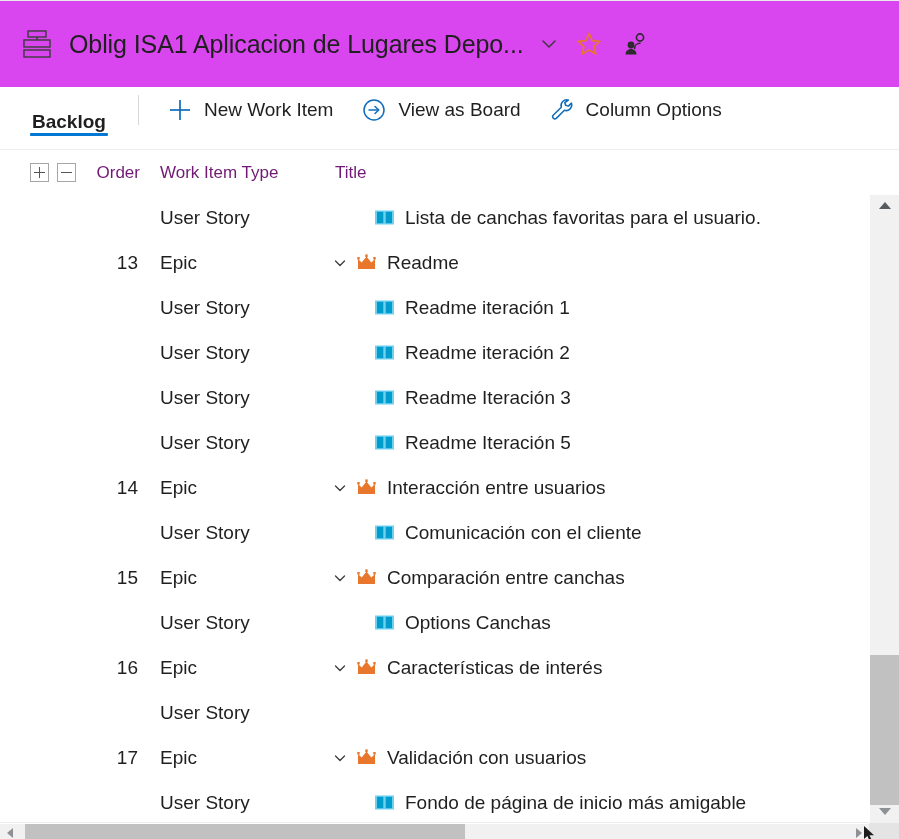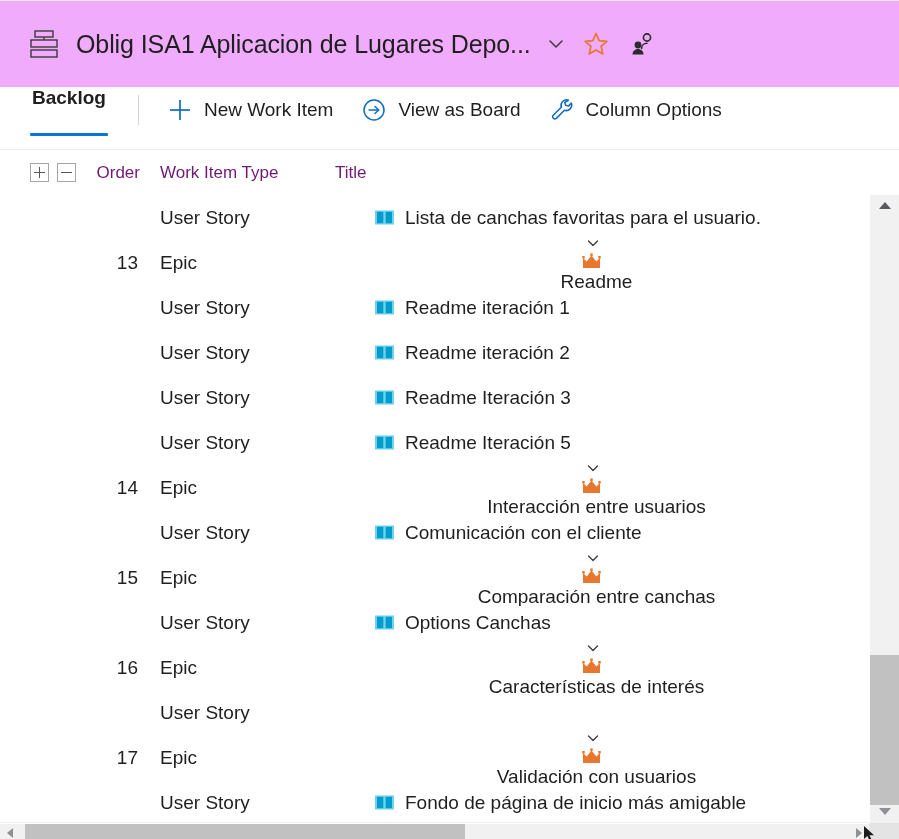--- a/index.html
+++ b/index.html
@@ -34,22 +34,22 @@
   }
 
   
   .hub-header {
     position: absolute;
     top: 1px; left: 0;
     width: 899px;
     height: 86px;
     display: flex;
     align-items: center;
-    padding-left: 30px;
-    background: #f0abfc;
+    padding-left: 23px;
+    background: #d946ef;
   }
 
   .project-icon {
     width: 28px;
     height: 30px;
     flex: 0 0 auto;
     margin-right: 18px;
     display: block;
   }
 
@@ -96,21 +96,21 @@
     width: 899px;
     height: 62px;
     display: flex;
     align-items: flex-start;
     padding-left: 30px;
   }
 
   .pivot {
     position: relative;
     display: flex;
-    align-items: flex-start;
+    align-items: flex-end;
     height: 46px;
     padding: 0 2px;
     cursor: pointer;
     font-size: 19px;
     color: #6e6e6e;
     white-space: nowrap;
   }
   .pivot + .pivot { margin-left: 30px; }
 
   .pivot.selected {
@@ -257,21 +257,21 @@
 
   .wit-icon {
     width: 21px;
     height: 21px;
     flex: 0 0 auto;
     margin-right: 10px;
     display: block;
   }
 
   
-  .row.level-epic  .cell-title { padding-left: 0px; flex-direction: column; }
+  .row.level-epic  .cell-title { padding-left: 0px; }
   .row.level-story .cell-title { padding-left: 42px; text-align: right; }
 
   .title-text { line-height: 1; }
 
   
   .vscroll {
     position: absolute;
     top: 195px;
     left: 869px;
     width: 30px;

